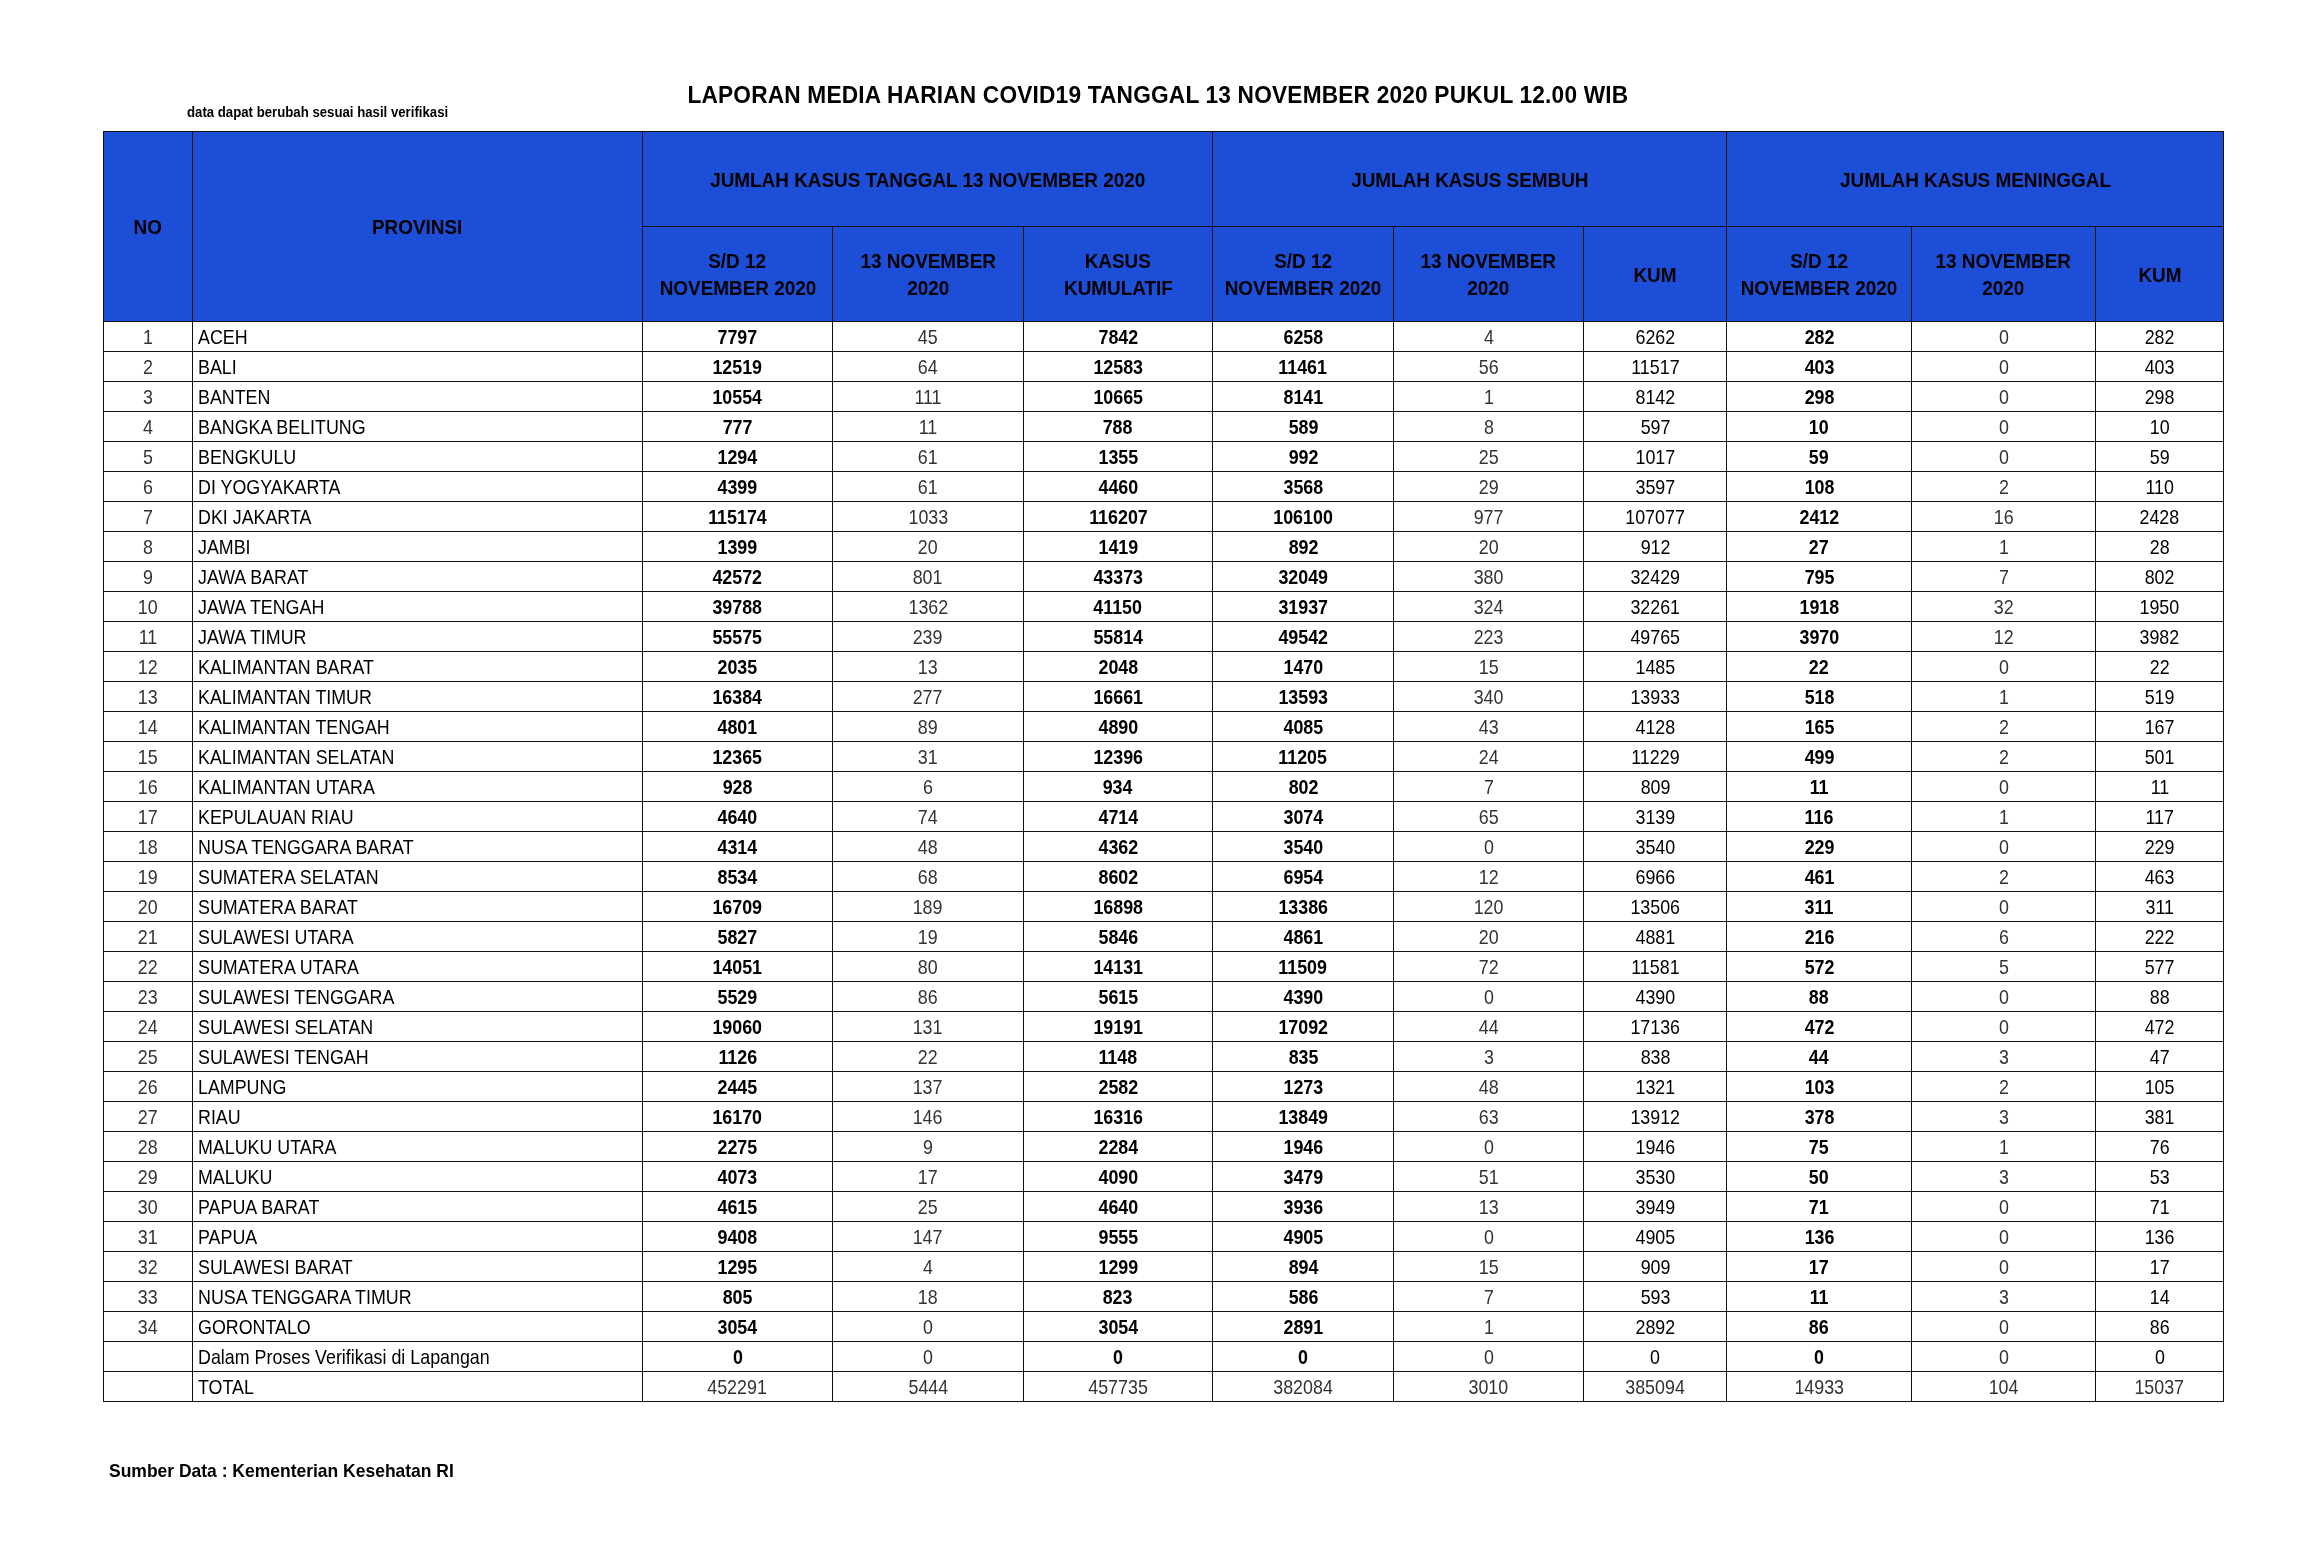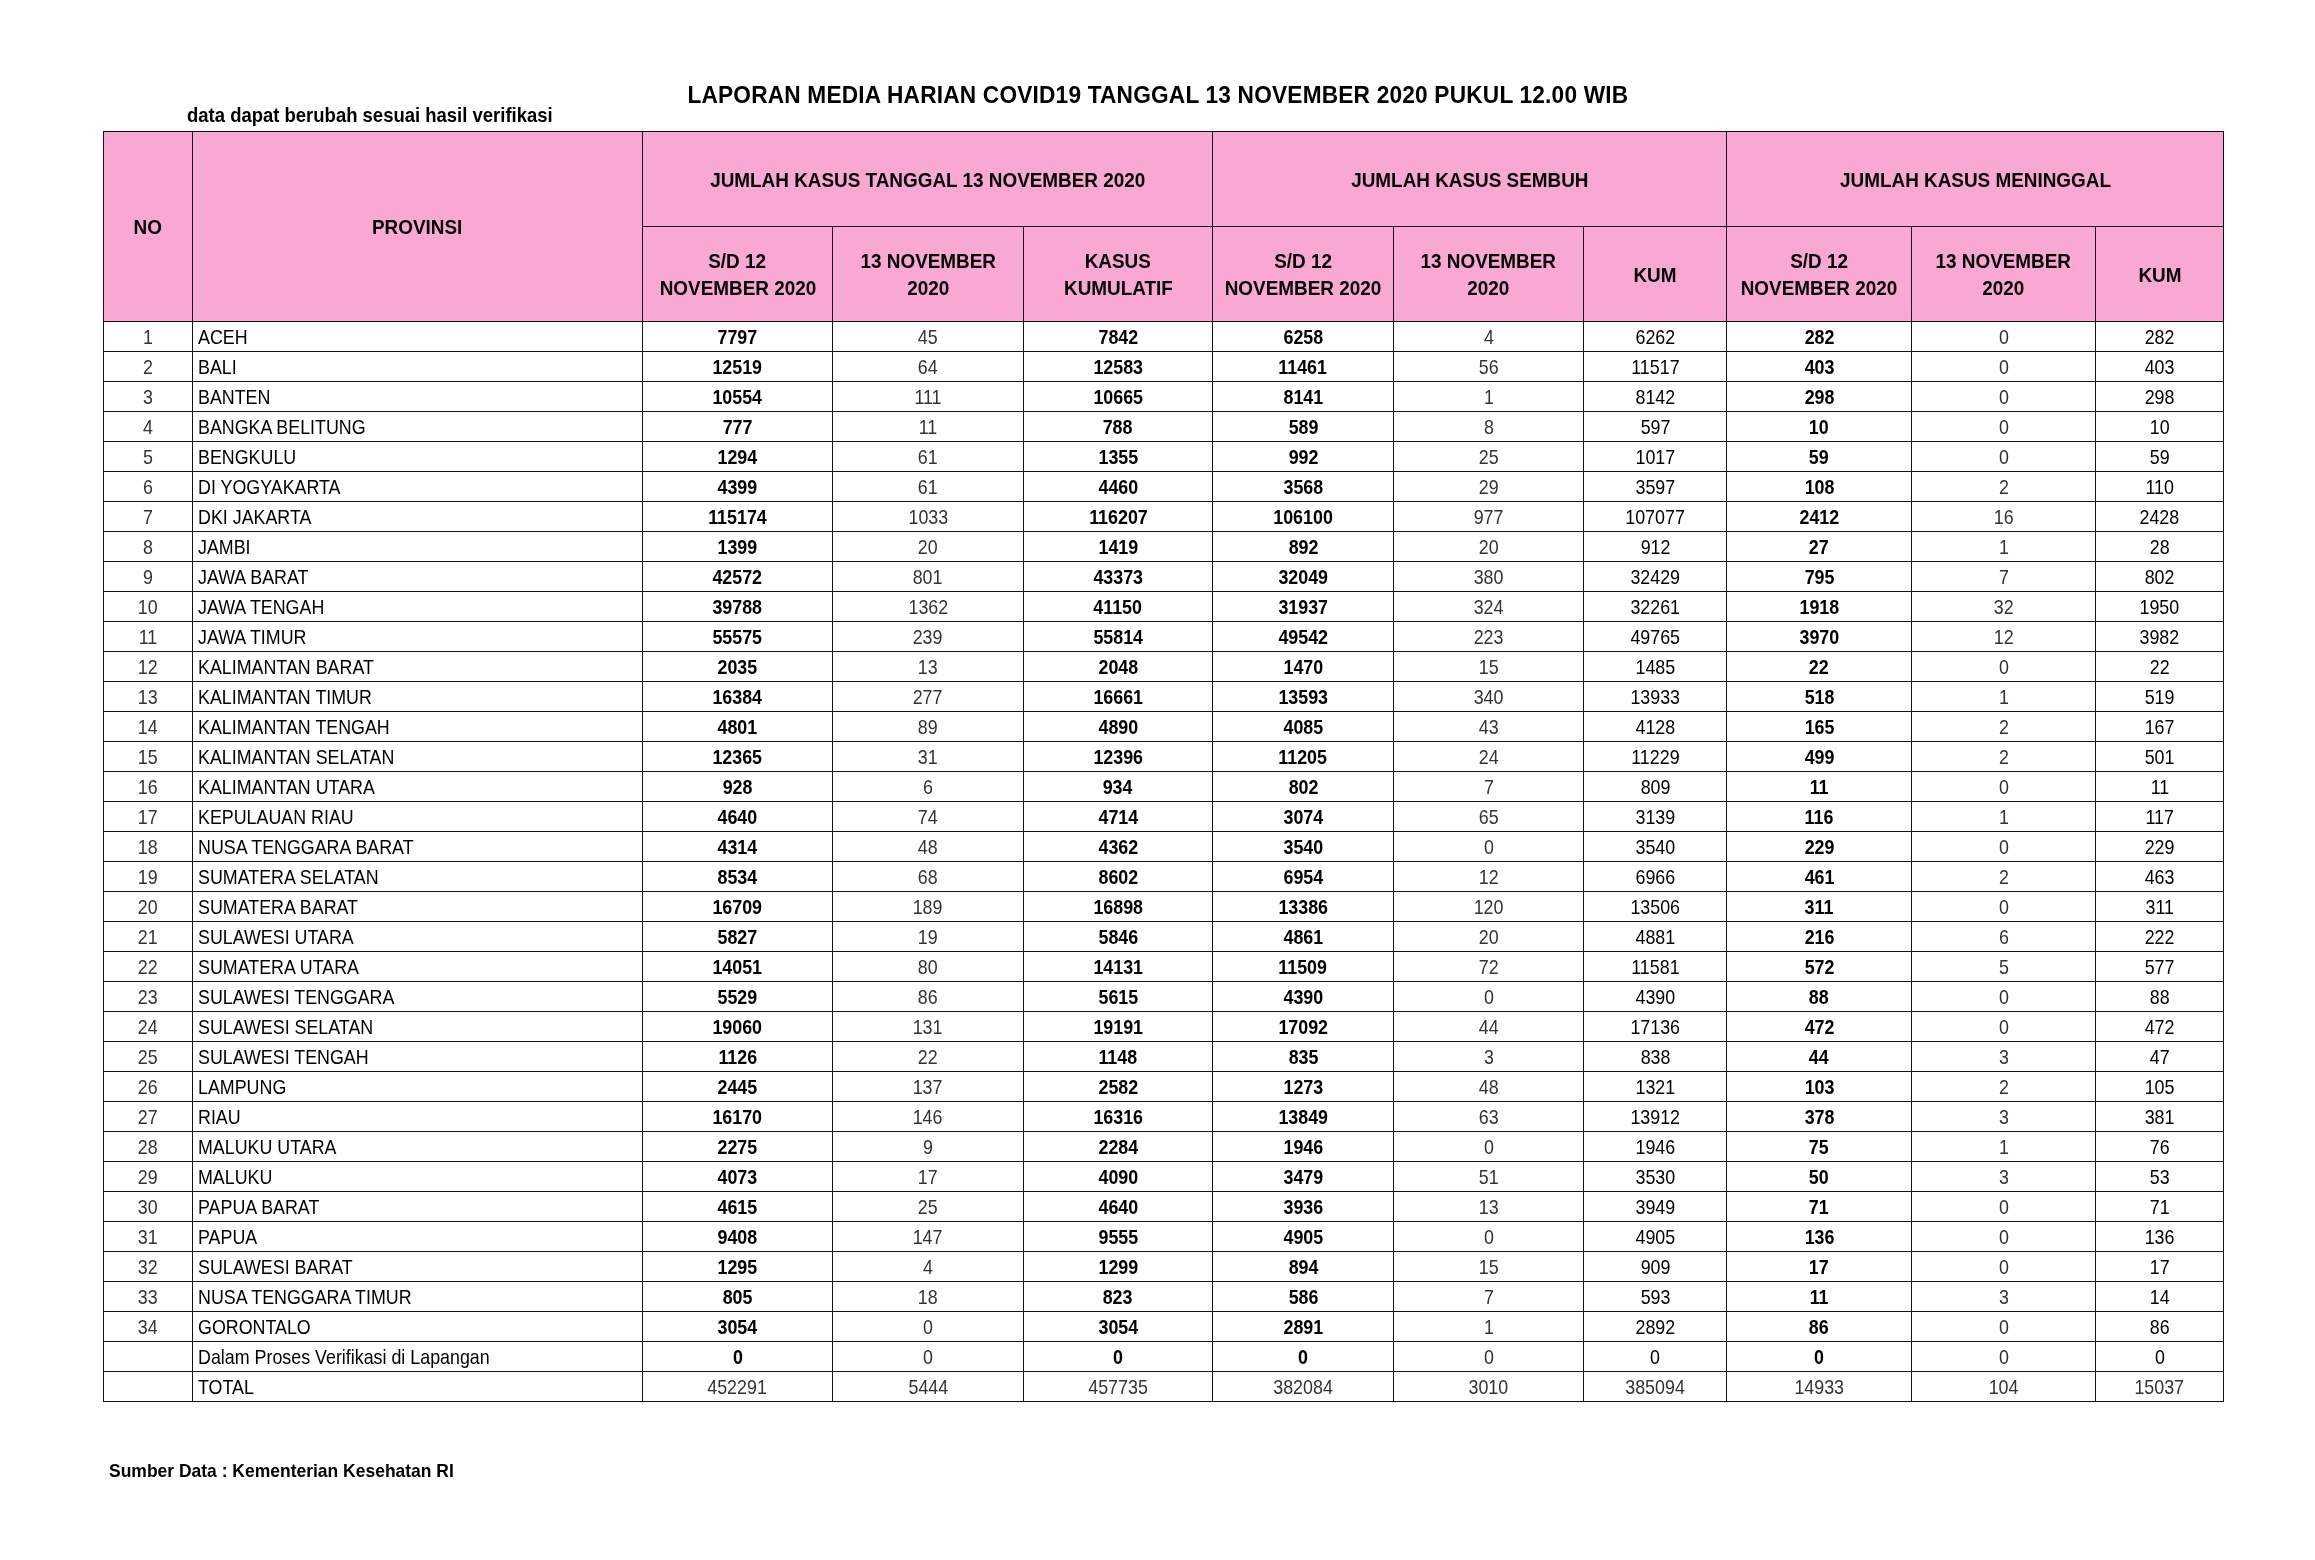--- a/index.html
+++ b/index.html
@@ -1,26 +1,26 @@
 <!DOCTYPE html>
 <html style="font-size:14.5px"><head>
 <meta charset="utf-8">
 <style>
   html, body { margin: 0; padding: 0; background: #ffffff; }
   body { width: 2316px; height: 1560px; position: relative; overflow: hidden;
          font-family: "Liberation Sans", sans-serif; color: #000; }
   .title { position: absolute; left: 0; width: 2316px; top: 65px; text-align: center;
            font-weight: bold; font-size: 24.4px; letter-spacing: 0.2px; margin-top: 16px; }
   .title span { display: inline-block; transform: scaleX(0.93); }
-  .subtitle { position: absolute; left: 187px; top: 103px; font-weight: bold; font-size: 21px; }
+  .subtitle { position: absolute; left: 187px; top: 103px; font-weight: bold; font-size: 15px; }
   .subtitle span { display: inline-block; transform: scaleX(0.88); transform-origin: left; }
   table.report { position: absolute; left: 103px; top: 131px; border-collapse: collapse;
                  table-layout: fixed; width: 2119px; }
   table.report td, table.report th { border: 1.8px solid #111; padding: 0; overflow: hidden; white-space: nowrap; }
-  thead th { background: #f9a8d4; font-weight: bold; font-size: 21px; text-align: center; line-height: 27px; }
+  thead th { background: #1d4ed8; font-weight: bold; font-size: 21px; text-align: center; line-height: 27px; }
   thead th span.sq { display: inline-block; transform: scaleX(0.9); }
   thead tr.h1 th { height: 94px; }
   thead tr.h2 th { height: 94px; }
   tbody td { height: 29px; font-size: 21px; text-align: center; line-height: 27px; }
   tbody td span.n { display: inline-block; transform: scaleX(0.85); }
   tbody td.prov { text-align: left; padding-left: 4.5px; }
   tbody td.prov span.n { transform-origin: left; }
   tbody td.b { font-weight: bold; }
   tbody td.lt { color: #333; }
   tbody tr.total td { height: 29px; }

